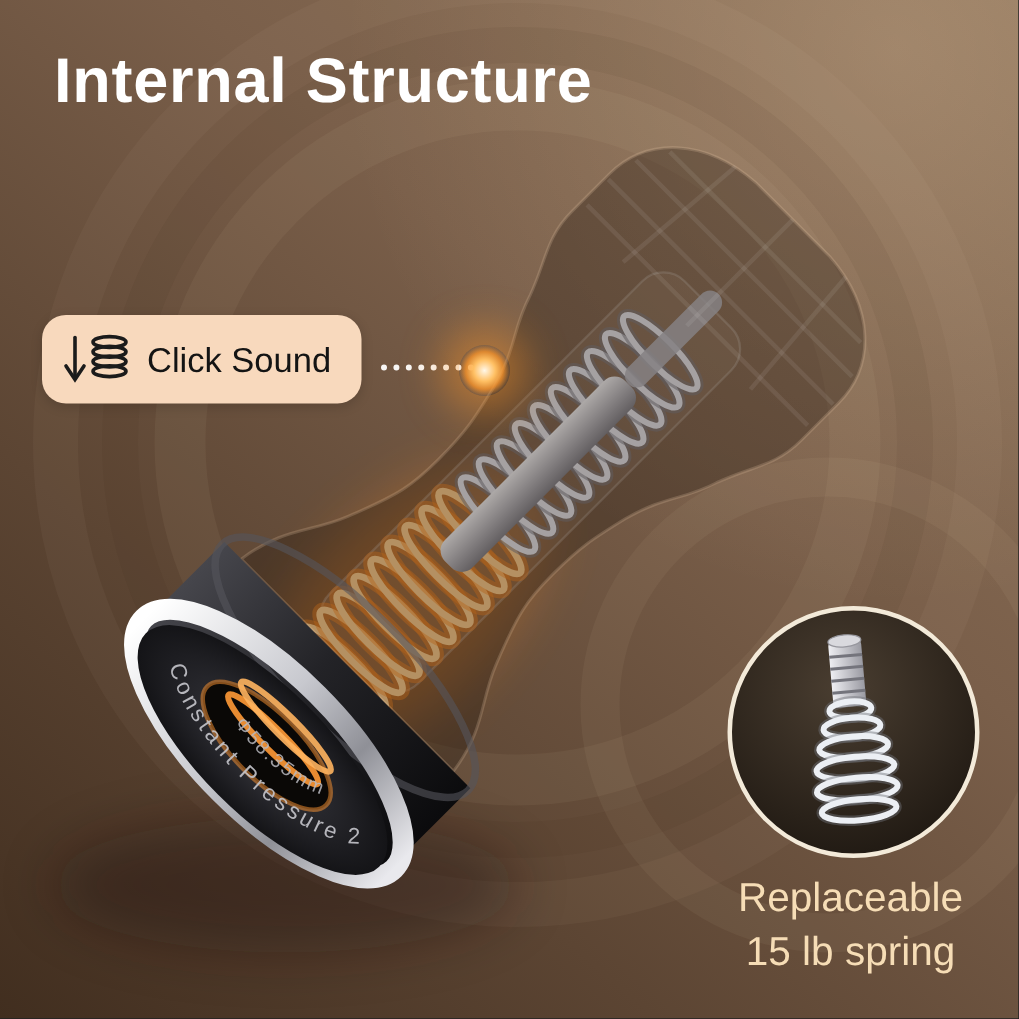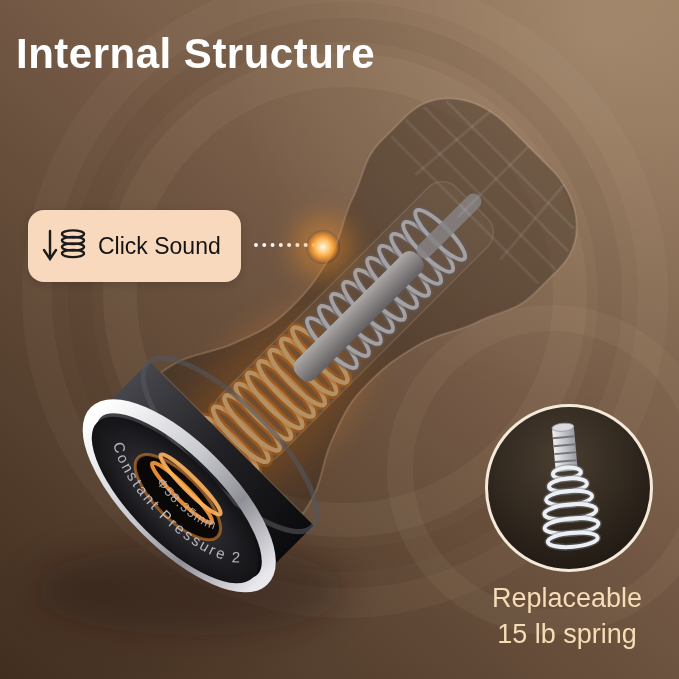--- a/index.html
+++ b/index.html
@@ -4,27 +4,27 @@
 <style>
   html,body{margin:0;padding:0;background:#222;}
   .scene{
     position:relative;width:679px;height:679px;overflow:hidden;
     font-family:"Liberation Sans", sans-serif;
     background:
       radial-gradient(circle at 88% 5%, rgba(255,226,190,0.20), rgba(255,226,190,0) 42%),
       linear-gradient(221deg,#8f745a 0%,#7a5f4a 38%,#5c4533 70%,#412e1f 100%);
   }
   .page-title{
-    position:absolute;left:16px;top:30px;
+    position:absolute;left:36px;top:30px;
     font-size:42px;font-weight:700;color:#ffffff;letter-spacing:0.5px;
   }
   .scene-svg{position:absolute;left:0;top:0;}
   svg text{font-family:"Liberation Sans", sans-serif;}
   .callout{
-    position:absolute;left:28px;top:210px;height:72px;
+    position:absolute;left:28px;top:210px;height:59px;
     background:#f8d9bd;border-radius:16px;
     display:flex;align-items:center;gap:8px;padding:0 20px 0 12px;
     box-shadow:0 2px 8px rgba(0,0,0,0.15);
   }
   .callout-text{font-size:23px;line-height:1.13;color:#141414;font-weight:500;}
   .dotted-line{
     position:absolute;left:254px;top:243px;width:62px;height:0;
     border-top:4px dotted #ffffff;opacity:0.95;
   }
   .glow-dot{

